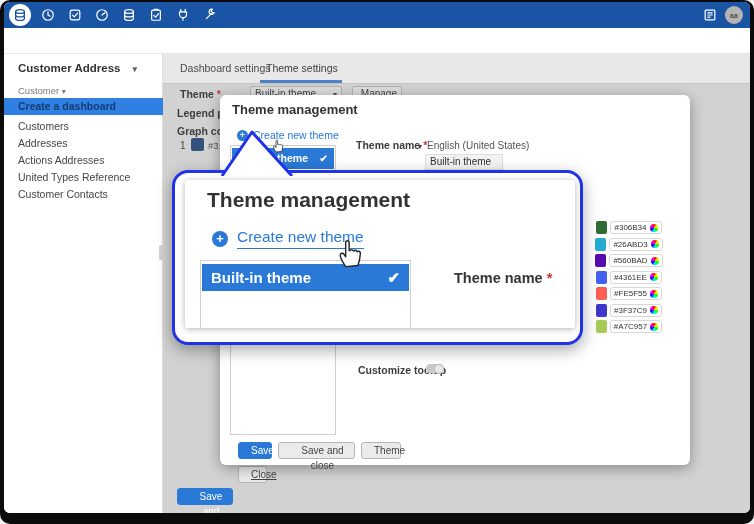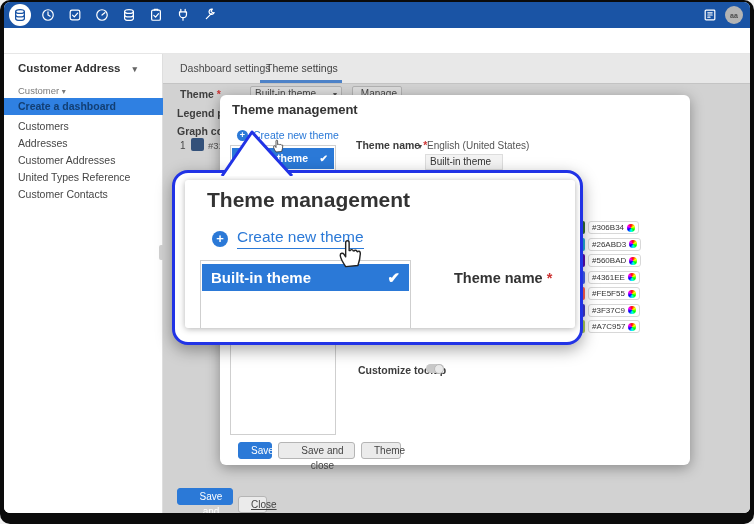--- a/index.html
+++ b/index.html
@@ -43,41 +43,41 @@
   .dd-caret { float:right; font-size:8px; color:#555; margin-top:1px; }
   .gc-num { position:absolute; font-size:10px; color:#474747; }
   .gc-swatch { position:absolute; width:13px; height:13px; border-radius:2px; cursor:pointer; }
   .gc-hex { position:absolute; font-size:9.5px; color:#555; }
 
   
   .btn { display:inline-block; font-size:10px; border-radius:3px; text-align:center; cursor:pointer;padding-left:12px; }
   .btn-primary { background:#2b79d7; color:#fff; border:1px solid #2b79d7; }
   .btn-plain { background:#ebebeb; color:#444; border:1px solid #b5b5b5; }
   .ftr-save { position:absolute; left:173px; top:486px; width:56px; height:17px; line-height:15px; }
-  .ftr-close { position:absolute; left:234px; top:494px; width:29px; height:17px; line-height:15px;text-decoration:underline; }
+  .ftr-close { position:absolute; left:234px; top:464px; width:29px; height:17px; line-height:15px;text-decoration:underline; }
 
   
   .dialog { position:absolute; left:216px; top:93px; width:470px; height:370px; background:#fff; border-radius:6px; box-shadow:0 3px 14px rgba(0,0,0,.35); z-index:10; }
   .dlg-title { position:absolute; left:12px; top:7px; font-size:13px; font-weight:bold; color:#333; }
   .dlg-link { position:absolute; left:17px; top:34px; font-size:10.5px; color:#2b79d7; cursor:pointer; display:flex; align-items:center; gap:5px; }
   .pluscircle { display:inline-block; background:#2b79d7; color:#fff; border-radius:50%; text-align:center; font-weight:bold; }
   .pc-s { width:11px; height:11px; line-height:11px; font-size:9px; }
   .dlg-list { position:absolute; left:10px; top:50px; width:106px; height:290px; background:#fff; border:1px solid #cfcfcf; }
   .dlg-list-sel { position:absolute; left:1px; top:2px; right:1px; height:21px; background:#2b79d7; color:#fff; font-size:10.5px; font-weight:bold; line-height:21px; padding:0 6px; cursor:pointer; }
   .dlg-list-sel .chk { float:right; font-size:10px; }
   .fld-label { position:absolute; font-size:10.5px; font-weight:bold; color:#3c3c3c; }
   .lang { position:absolute; font-size:10px; color:#555; }
   .lang .dd { font-size:8px; margin-right:5px; color:#444; cursor:pointer; }
   .fld-input { position:absolute; left:205px; top:59px; width:78px; height:16px; background:#f3f3f3; border:1px solid #ddd; font-size:10px; color:#333; line-height:14px; padding:0 4px; cursor:text; }
   .tooltip-lbl { position:absolute; left:138px; top:269px; font-size:10.5px; font-weight:bold; color:#3c3c3c; }
   .toggle { position:absolute; left:206px; top:269px; width:18px; height:9px; background:#c9c9c9; border-radius:5px; cursor:pointer; }
   .toggle .knob { position:absolute; right:0px; top:-0.5px; width:10px; height:10px; background:#e9e9e9; border:1px solid #bbb; border-radius:50%; }
   .dlg-btn { position:absolute; top:347px; height:17px; line-height:15px; }
   .colrows { position:absolute; left:354px; top:126px; width:110px; }
-  .colrow { display:flex; align-items:center; height:13px; margin-bottom:3.5px; gap:3px; }
+  .colrow { display:flex; align-items:center; height:13px; margin-bottom:3.5px; gap:3px;justify-content:center; }
   .crow-swatch { width:11px; height:13px; border-radius:2px; flex:0 0 11px; cursor:pointer; }
   .crow-pill { display:flex; align-items:center; gap:3px; background:#fff; border:1px solid #d8d8d8; border-radius:3px; height:13px; padding:0 3px; }
   .crow-hex { font-size:8px; color:#333; }
   .wheel { width:8px; height:8px; border-radius:50%; background:conic-gradient(#f00,#ff0,#0f0,#0ff,#00f,#f0f,#f00); cursor:pointer; }
 
   
   .callout { position:absolute; left:168px; top:168px; width:411px; height:175px; background:#fff; border:3px solid #2133e6; border-radius:16px; box-shadow:0 5px 16px rgba(0,0,0,.35); z-index:30; }
   .tail { position:absolute; left:210px; top:126px; width:84px; height:48px; z-index:31; }
   .ccard { position:absolute; left:10px; top:7px; width:390px; height:148px; background:#fff; border-radius:3px; box-shadow:0 1px 6px rgba(0,0,0,.3); overflow:hidden; }
   .cc-title { position:absolute; left:22px; top:8px; font-size:21px; font-weight:bold; color:#333; }
@@ -150,21 +150,21 @@
           </svg></div>
     <div class="hico" style="left:730px; font-size:11px; top:31px;">?</div>
   </div>
 
   <div class="sidebar">
     <div class="sb-entity"><span>Customer Address</span><span class="caret">▾</span></div>
     <div class="sb-actions"><span>Customer</span> <span style="font-size:8px">▾</span></div>
     <div class="sb-sel">Create a dashboard</div>
     <div class="sb-item" style="top:66px">Customers</div>
     <div class="sb-item" style="top:83px">Addresses</div>
-    <div class="sb-item" style="top:100px">Customer Addresses</div>
+    <div class="sb-item" style="top:100px">Actions Addresses</div>
     <div class="sb-item" style="top:117px">United Types Reference</div>
     <div class="sb-item" style="top:134px">Customer Contacts</div>
     <div class="sb-handle"></div>
   </div>
 
   <div class="mainbg"></div>
   <div class="tabstrip"></div>
   <span class="tab" style="left:176px">Dashboard settings</span>
   <span class="tab" style="left:262px; color:#3f3f3f;">Theme settings</span>
   <div class="tab-underline"></div>

